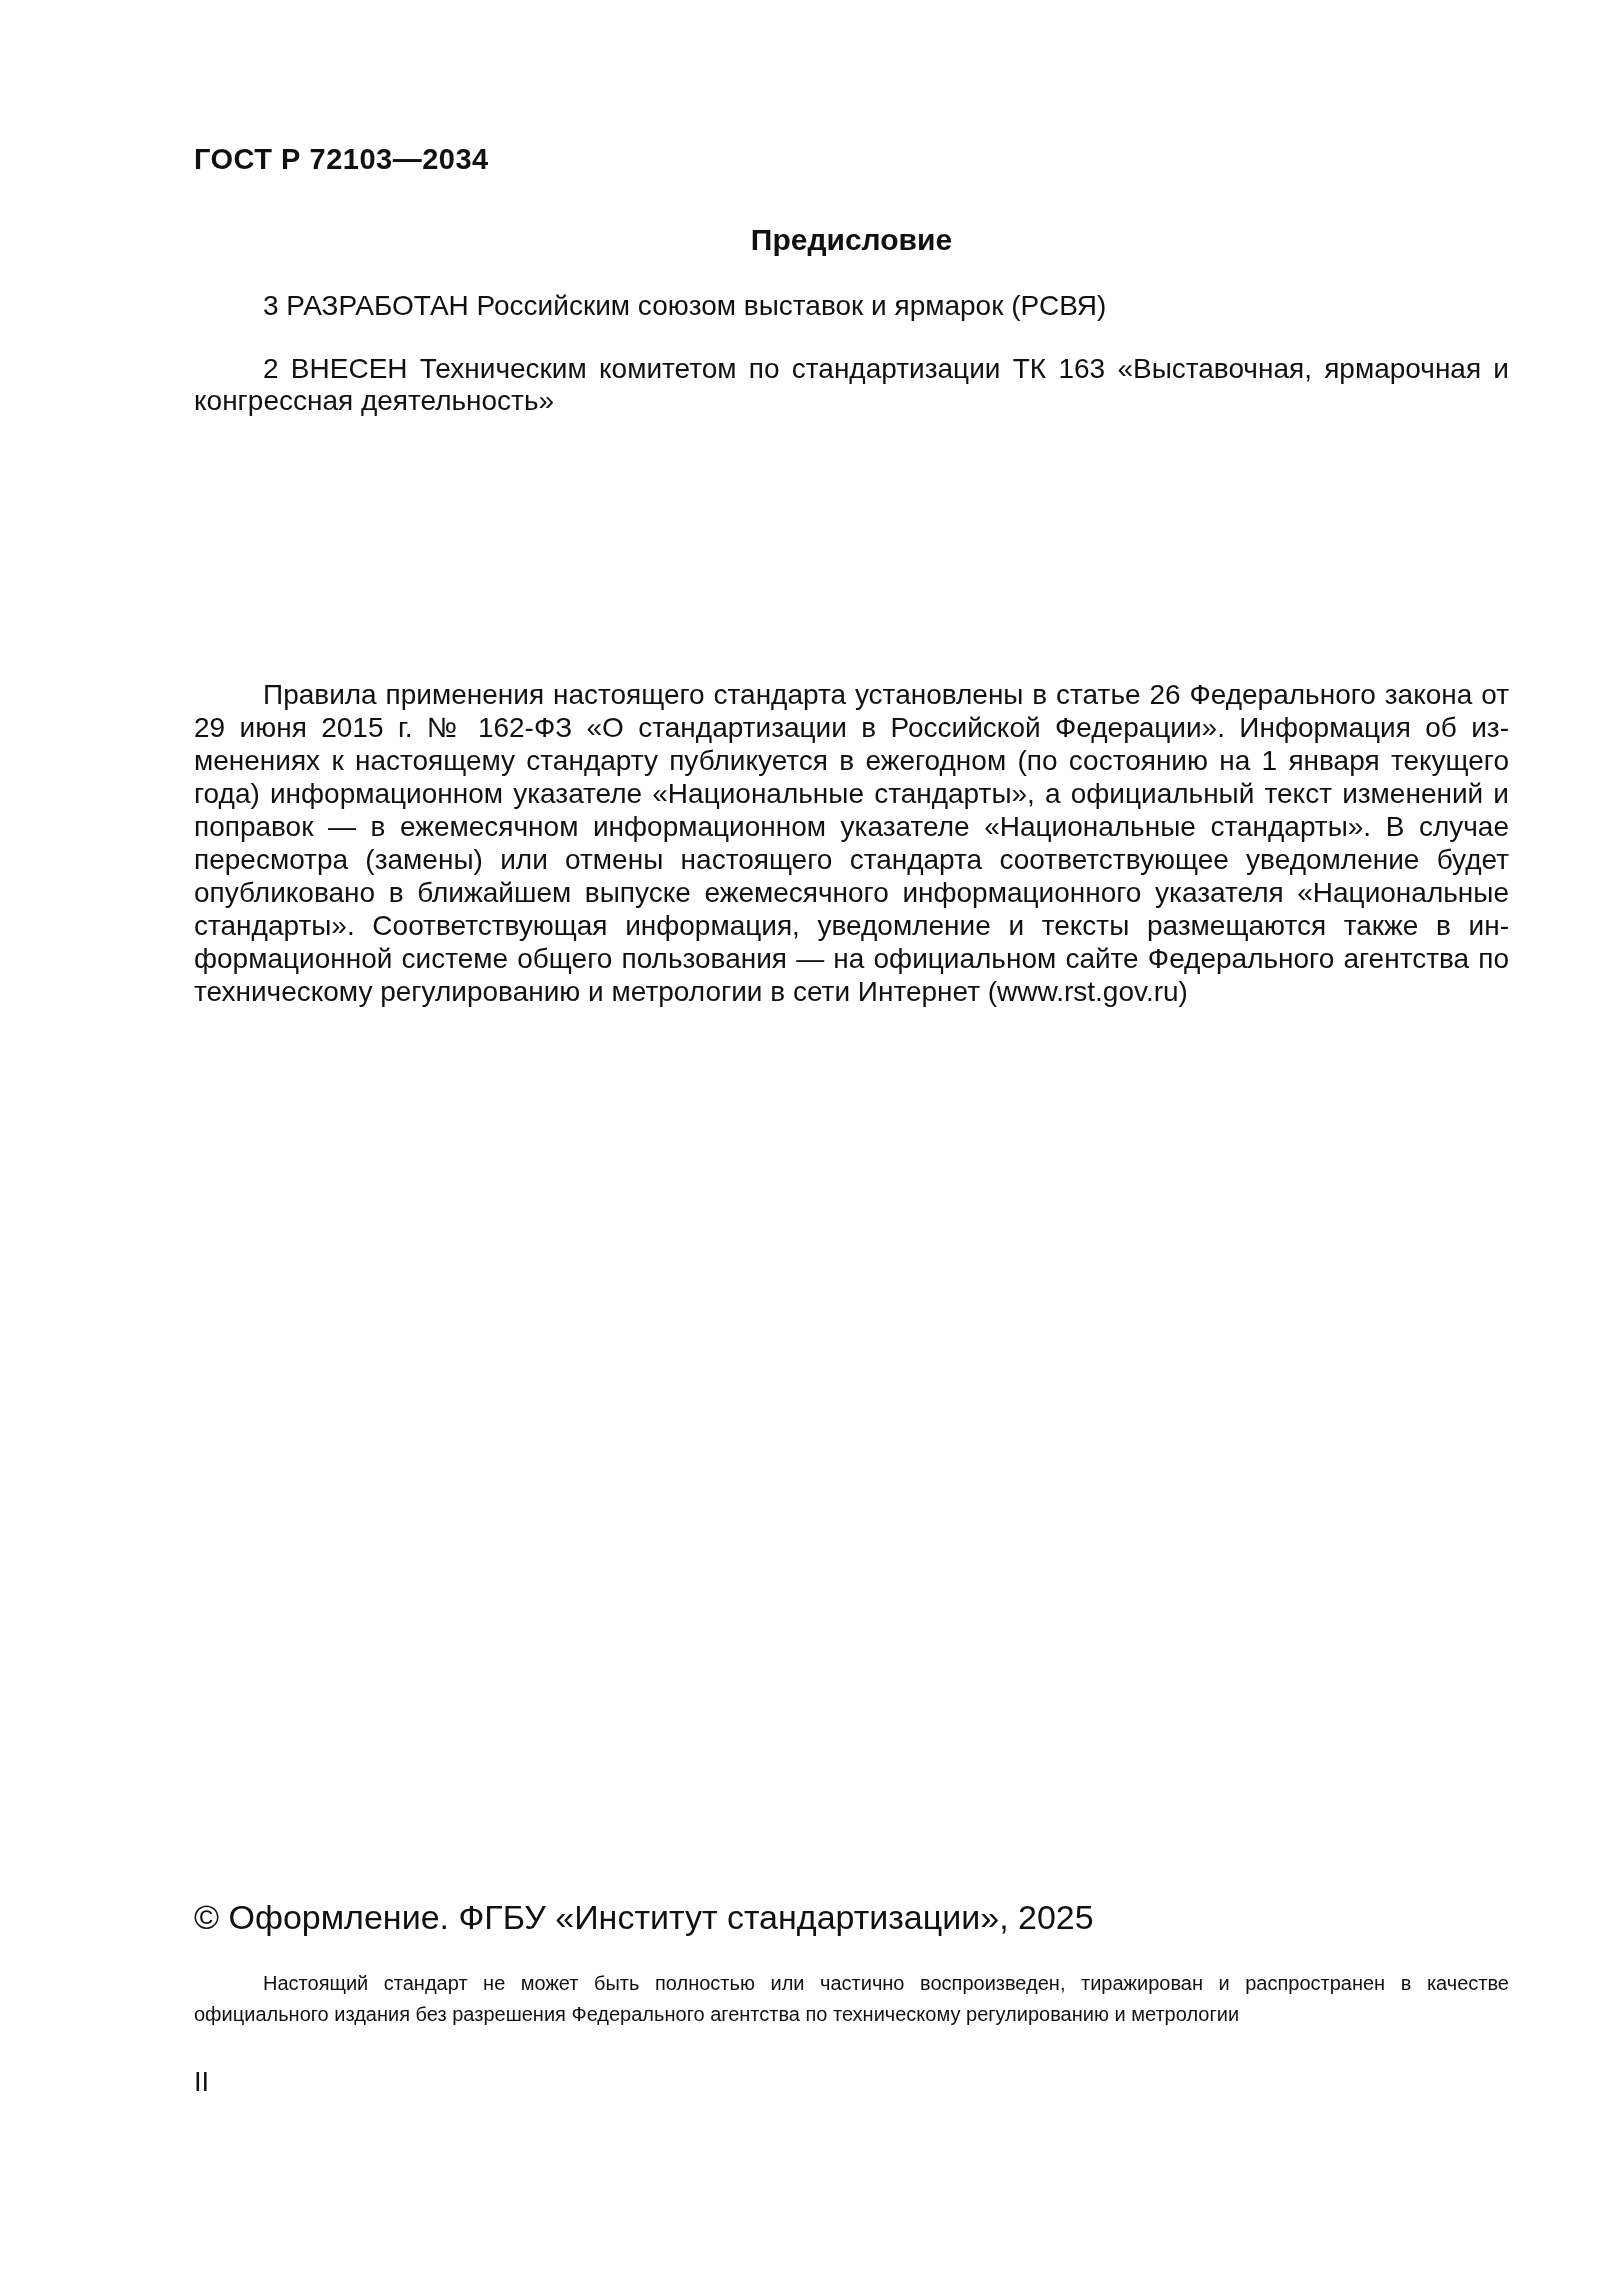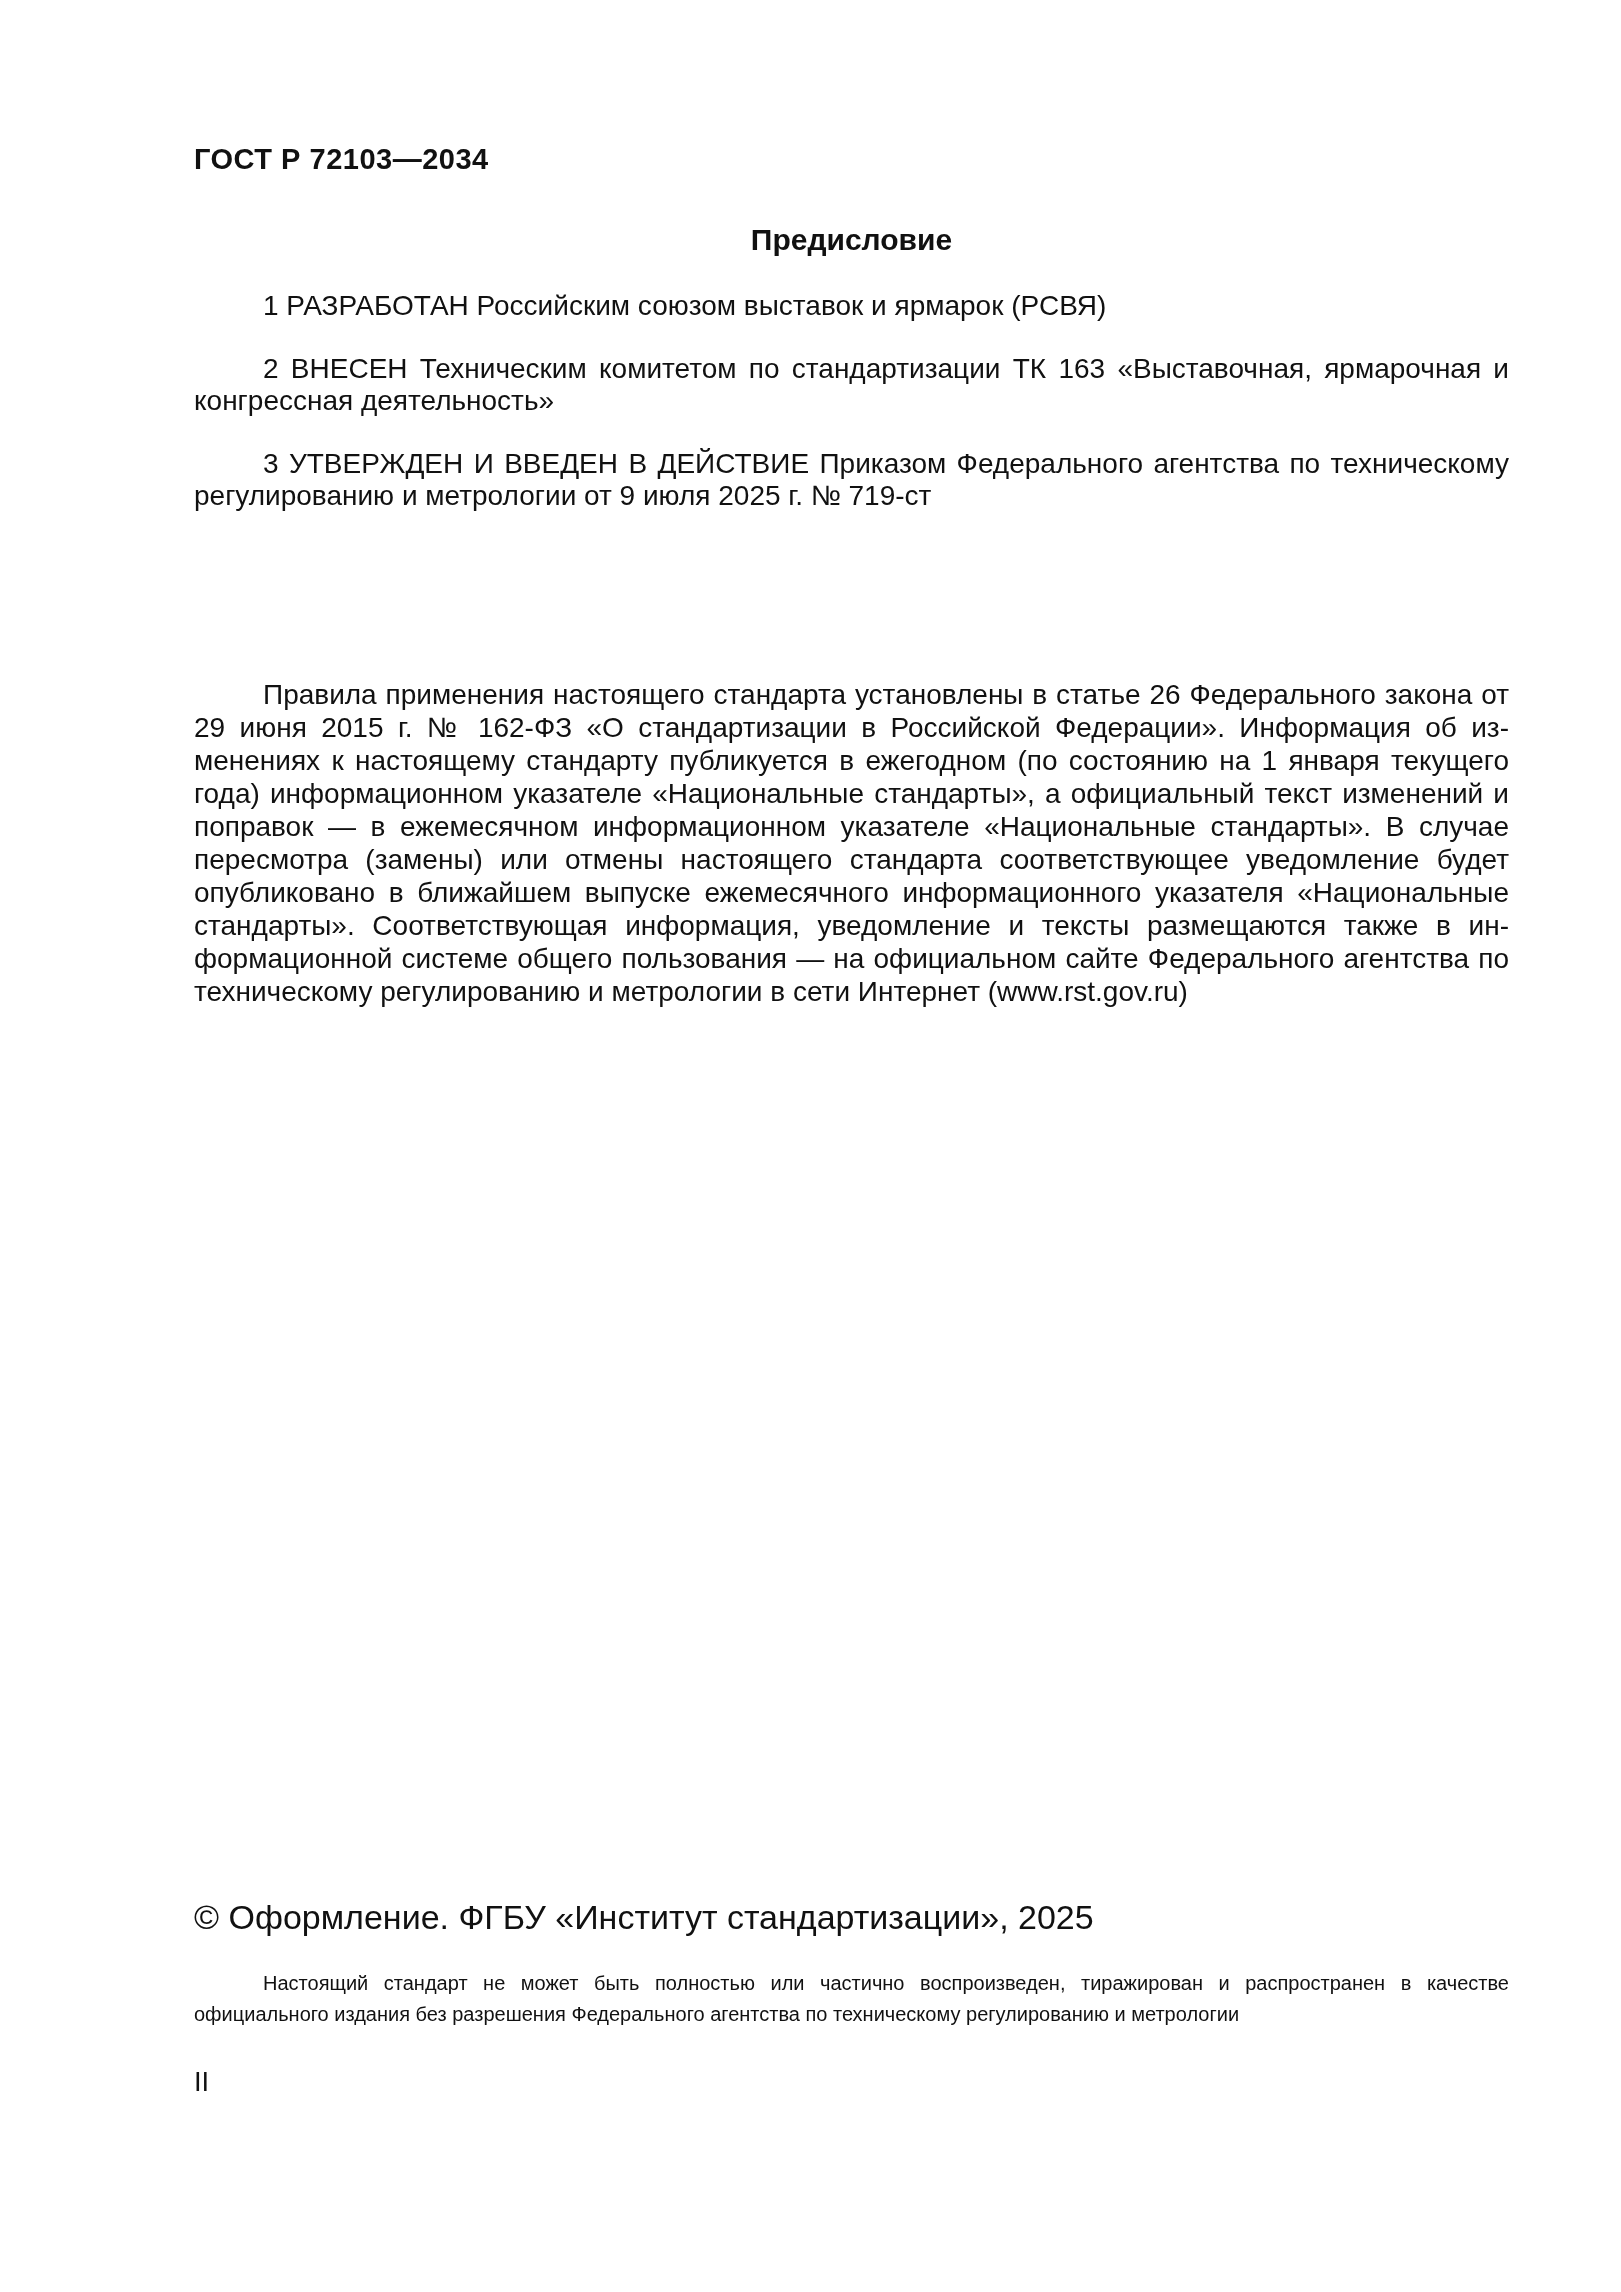--- a/index.html
+++ b/index.html
@@ -84,23 +84,22 @@
 </head>
 <body>
 
 <div class="page">
 
   <div class="runhead">ГОСТ Р 72103—2034</div>
 
   <div class="title">Предисловие</div>
 
   <div class="foreword">
-    <p>1 РАЗРАБОТАН Российским союзом выставок и ярмарок (РСВЯ)</p>
+    <p>3 РАЗРАБОТАН Российским союзом выставок и ярмарок (РСВЯ)</p>
     <p>2 ВНЕСЕН Техническим комитетом по стандартизации ТК 163 «Выставочная, ярмарочная и кон­грессная деятельность»</p>
-    <p>3 УТВЕРЖДЕН И ВВЕДЕН В ДЕЙСТВИЕ Приказом Федерального агентства по техническому ре­гулированию и метрологии от 9 июля 2025 г. № 719-ст</p>
   </div>
 
   <div class="legal">Правила применения настоящего стандарта установлены в статье 26 Федерального закона от 29 июня 2015 г. № 162-ФЗ «О стандартизации в Российской Федерации». Информация об из­менениях к настоящему стандарту публикуется в ежегодном (по состоянию на 1 января текущего года) информационном указателе «Национальные стандарты», а официальный текст изменений и поправок — в ежемесячном информационном указателе «Национальные стандарты». В случае пересмотра (замены) или отмены настоящего стандарта соответствующее уведомление будет опубликовано в ближайшем выпуске ежемесячного информационного указателя «Национальные стандарты». Соответствующая информация, уведомление и тексты размещаются также в ин­формационной системе общего пользования — на официальном сайте Федерального агентства по техническому регулированию и метрологии в сети Интернет (www.rst.gov.ru)</div>
 
   <div class="copyright">© Оформление. ФГБУ «Институт стандартизации», 2025</div>
 
   <div class="repro">Настоящий стандарт не может быть полностью или частично воспроизведен, тиражирован и рас­пространен в качестве официального издания без разрешения Федерального агентства по техническо­му регулированию и метрологии</div>
 
   <div class="pagenum">II</div>
 

